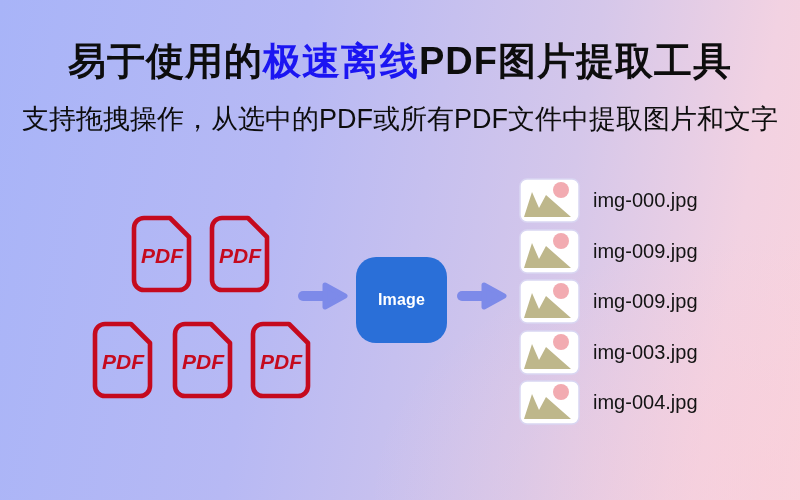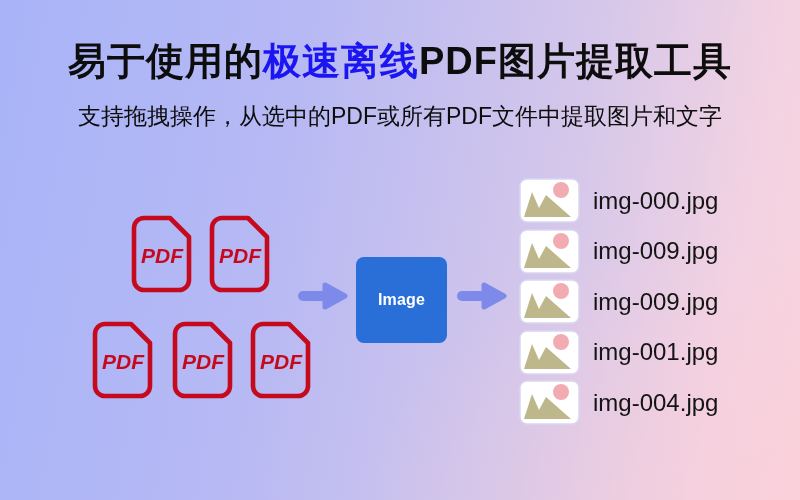--- a/index.html
+++ b/index.html
@@ -27,21 +27,21 @@
     color: var(--text-black, #0d0d0d);
     white-space: nowrap;
   }
   .title .hl { color: var(--title-blue, #1b15f2); }
 
   .subtitle {
     position: absolute;
     top: 101px; left: 0;
     width: 100%;
     text-align: center;
-    font-size: 23px;
+    font-size: 27px;
     font-weight: 500;
     color: var(--text-black, #0d0d0d);
     white-space: nowrap;
   }
 
   
   .pdf-icon { position: absolute; width: 64px; height: 82px; color: var(--pdf-red, #c50a1e); font-style: italic; }
   .pdf-icon svg { width: 100%; height: 100%; display: block; }
   .pdf-1 { left: 130px; top: 214px; }
   .pdf-2 { left: 208px; top: 214px; }
@@ -53,21 +53,21 @@
   .arrow { position: absolute; width: 52px; height: 28px; color: var(--arrow-blue, #7d8ae9); }
   .arrow svg { width: 100%; height: 100%; display: block; }
   .arrow-1 { left: 297px; top: 282px; }
   .arrow-2 { left: 456px; top: 282px; }
 
   
   .extractor-box {
     position: absolute;
     left: 356px; top: 257px;
     width: 91px; height: 86px;
-    border-radius: 8px;
+    border-radius: 20px;
     background: var(--box-blue, #2a6fd8);
     color: #ffffff;
     display: flex;
     flex-direction: row;
     align-items: center;
     justify-content: center;
     font-size: 16px;
     font-weight: bold;
     line-height: 1.55;
     letter-spacing: .2px;
@@ -79,21 +79,21 @@
     position: absolute;
     left: 519px; top: 178px;
     display: flex;
     flex-direction: column;
     gap: 5.6px;
   }
   .file-row { display: flex; align-items: center; gap: 13px; height: 45px; }
   .img-icon { width: 61px; height: 45px; flex: 0 0 auto; }
   .img-icon svg { width: 100%; height: 100%; display: block; }
   .file-name {
-    font-size: 24px;
+    font-size: 20px;
     font-weight: 500;
     color: #141414;
     white-space: nowrap;
   }
 
   .img-frame { fill: #ffffff; stroke: #d9d6f2; stroke-width: 1.5; }
   .mountain  { fill: var(--mountain-khaki, #beb78b); }
   .sun       { fill: var(--sun-pink, #f2abb1); }
 </style>
 </head>
@@ -193,21 +193,21 @@
           </svg>
         </span>
       <span class="file-name">img-009.jpg</span>
     </div>
     <div class="file-row">
       <span class="img-icon">
           <svg viewBox="0 0 61 45">
             <use href="#tpl-img-shape"></use>
           </svg>
         </span>
-      <span class="file-name">img-001.jpg</span>
+      <span class="file-name">img-003.jpg</span>
     </div>
     <div class="file-row">
       <span class="img-icon">
           <svg viewBox="0 0 61 45">
             <use href="#tpl-img-shape"></use>
           </svg>
         </span>
       <span class="file-name">img-004.jpg</span>
     </div>
   </div>

